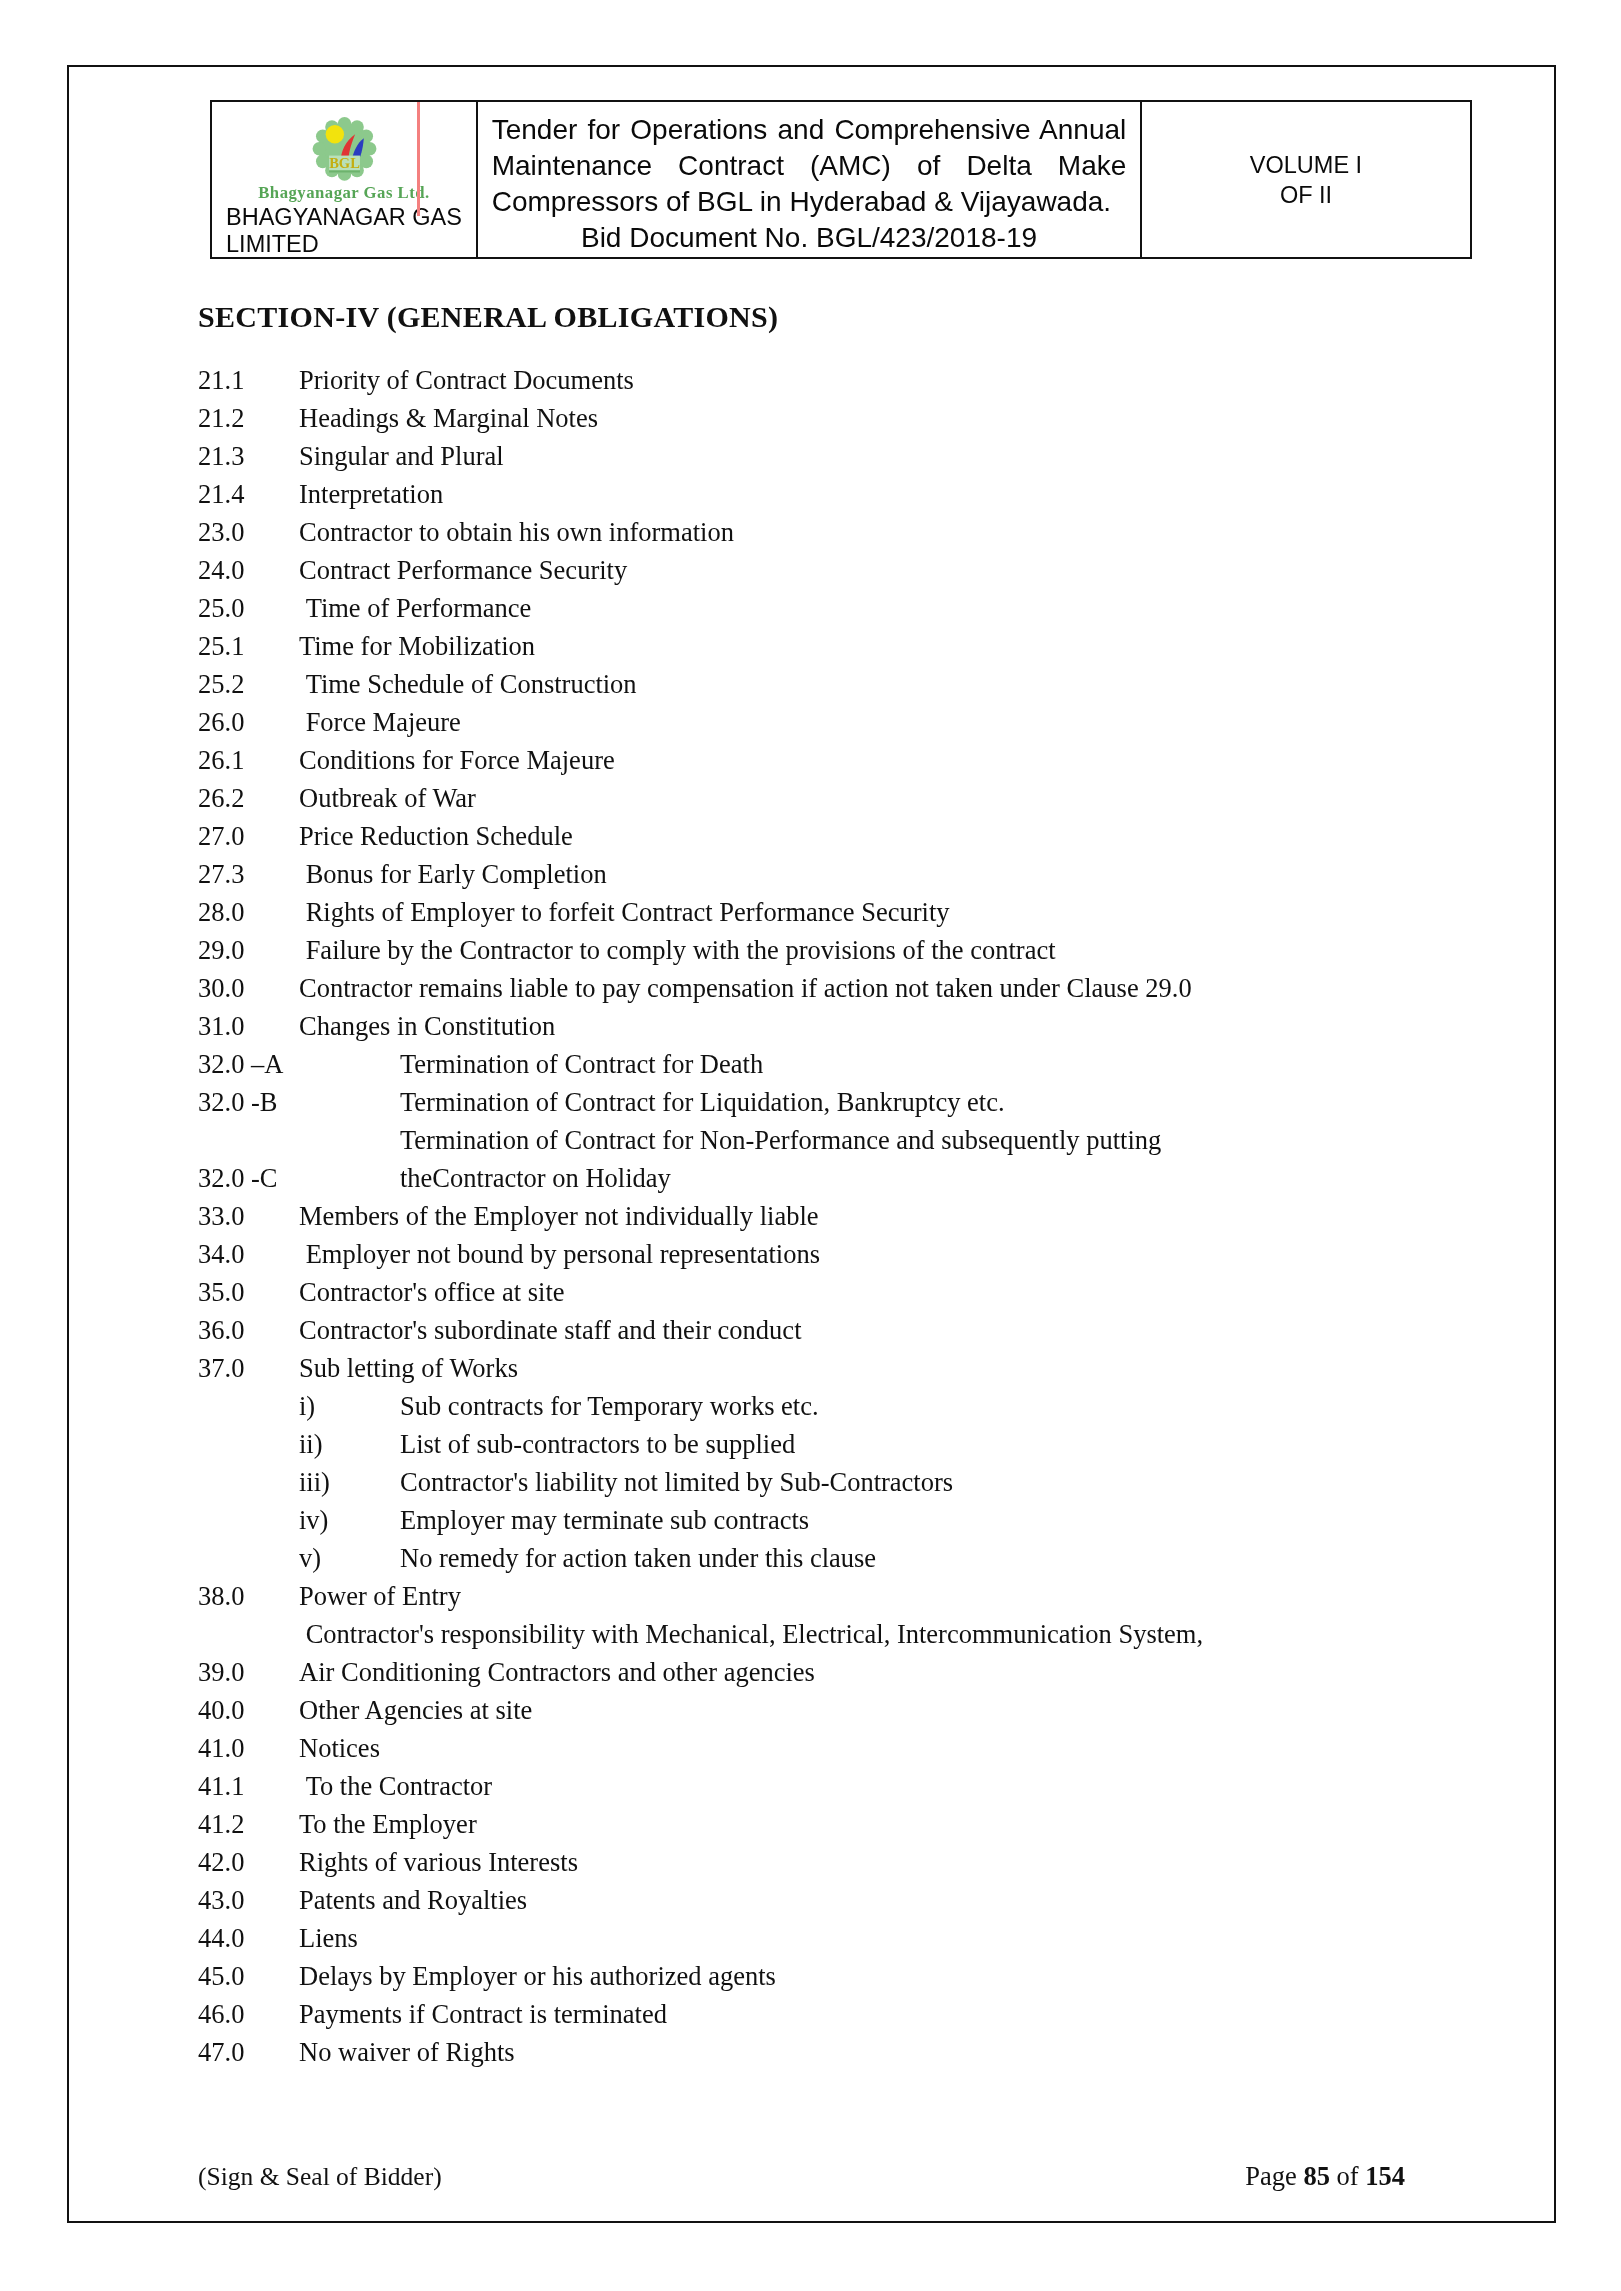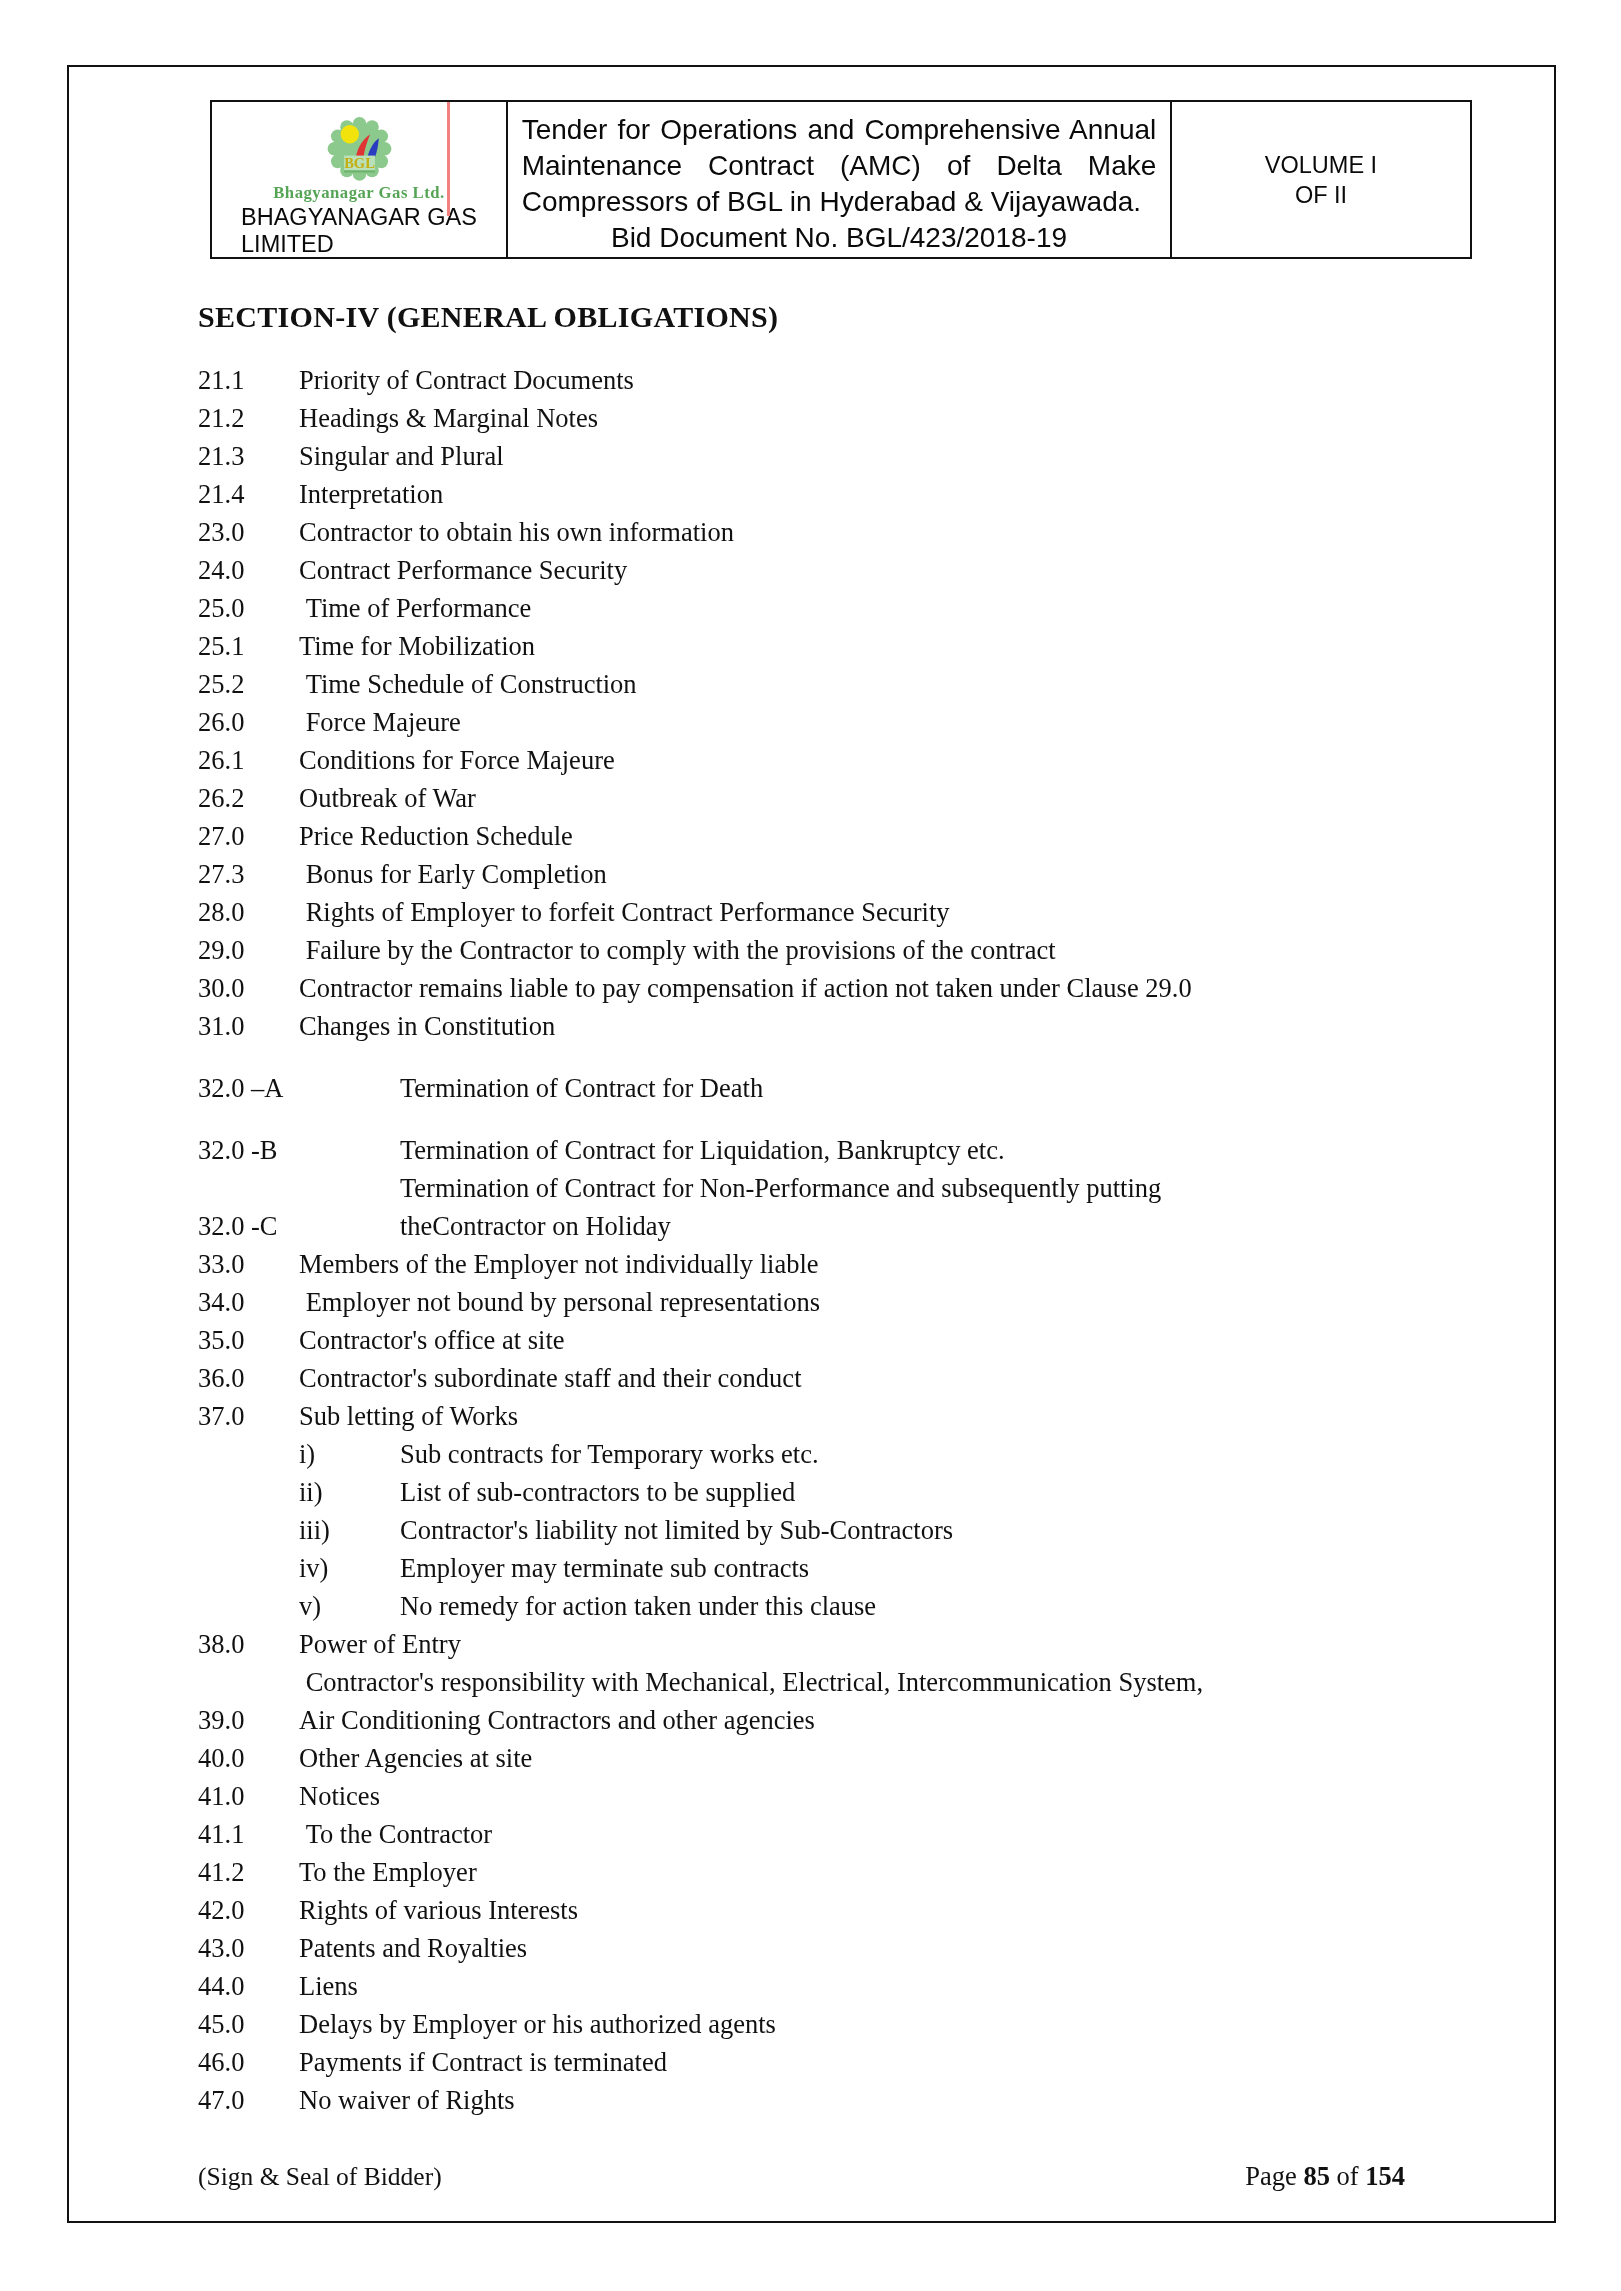--- a/index.html
+++ b/index.html
@@ -19,21 +19,21 @@
   
   .header-table {
     position:absolute; left:141px; top:33px;
     width:1262px; height:159px;
     border:2px solid #111111;
     display:flex;
   }
   .cell { border-right:2px solid #111111; }
   .cell:last-child { border-right:none; }
   .logo-cell {
-    width:296px; position:relative;
+    width:266px; position:relative;
     display:flex; flex-direction:column; align-items:center;
     padding-top:11.8px;
     font-family:"Liberation Sans", sans-serif;
   }
   .scan-line {
     position:absolute; right:56px; top:0;
     width:2.9px; height:114px;
     background:#f4807f;
   }
   .logo-subtext {
@@ -69,21 +69,21 @@
     font-size:30px; font-weight:bold;
     letter-spacing:0.3px;
   }
   
   .toc {
     position:absolute; left:129px; top:294px; right:76px;
     font-size:26.5px; line-height:38px;
   }
   .row { display:flex; align-items:flex-end; }
   .row .num  { flex:0 0 101px; white-space:pre; }
-  .row.wide .num { flex:0 0 202px;margin-top:24px; }
+  .row.wide .num { flex:0 0 202px; }
   .row.sub  .sp  { flex:0 0 101px; }
   .row.sub  .num { flex:0 0 101px; }
   .row .txt { flex:1; white-space:pre-wrap; }
   
   .footer-sign {
     position:absolute; left:129px; bottom:29px;
     font-size:25.5px;
   }
   .footer-page {
     position:absolute; right:149px; bottom:29px;

